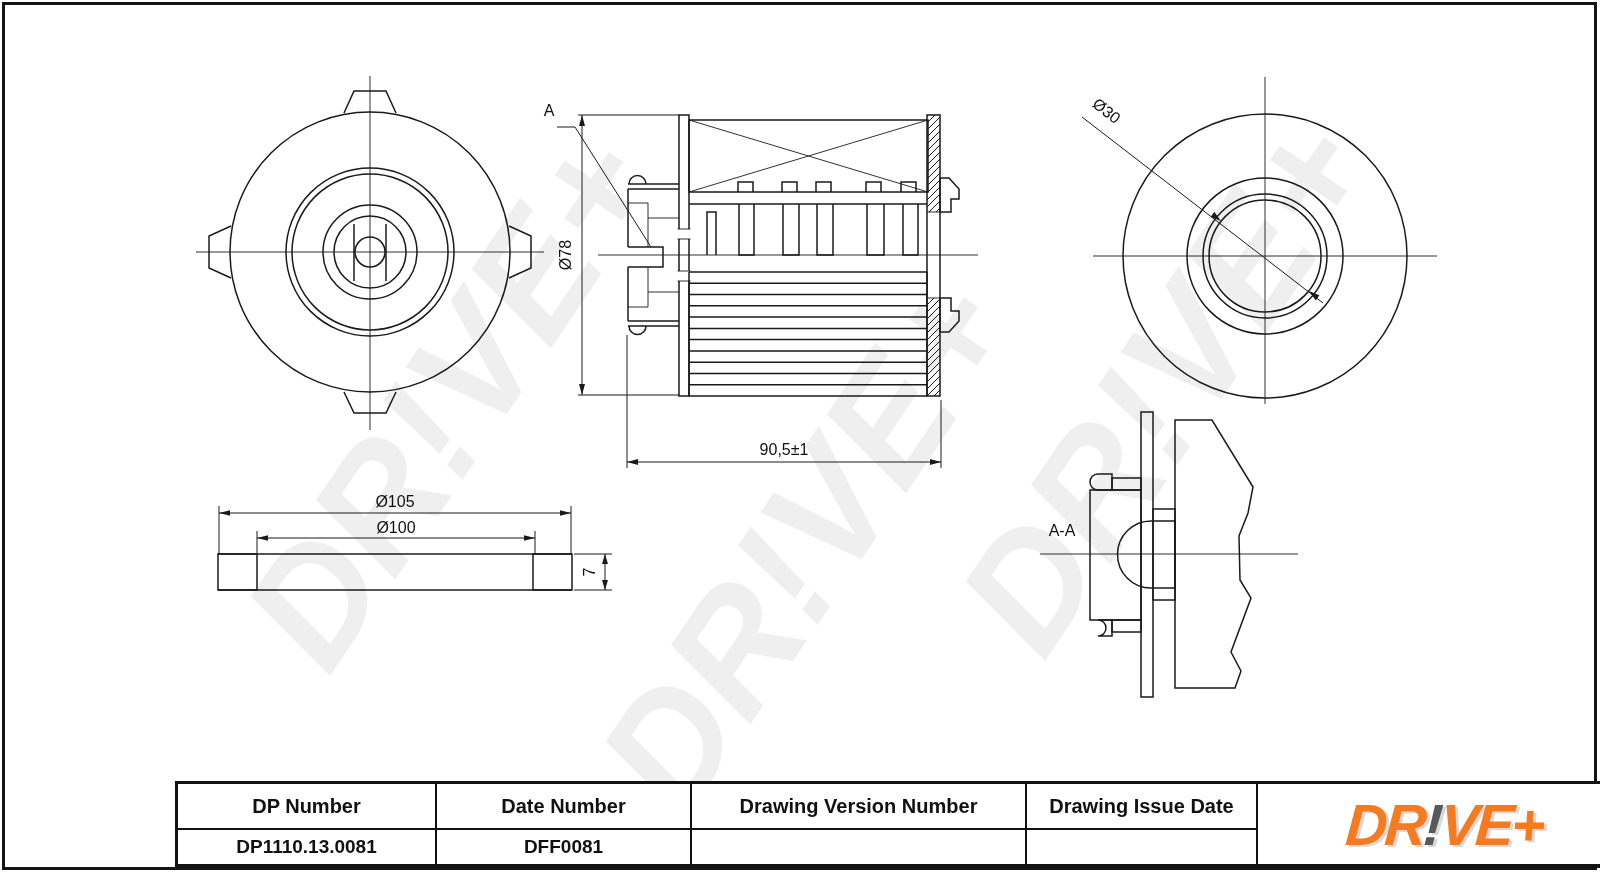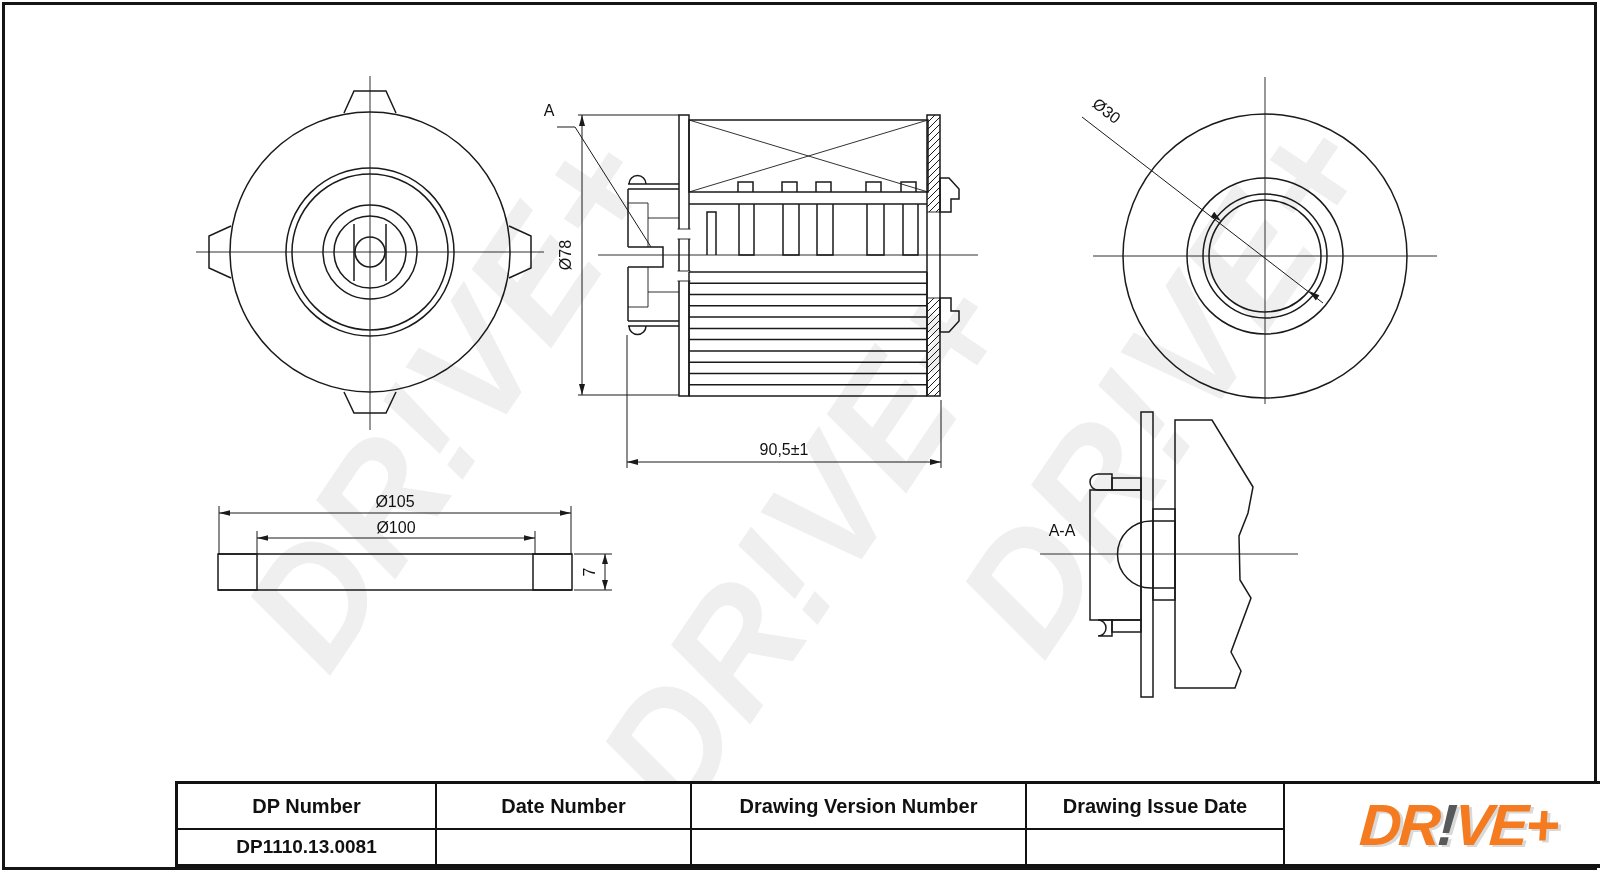--- a/index.html
+++ b/index.html
@@ -13,21 +13,21 @@
          border:3px solid #151515;z-index:3;pointer-events:none;}
   
   .tblock{position:absolute;left:136px;top:781px;width:1456px;height:87px;z-index:4;
           display:flex;background:#fff;border-top:3px solid #121212;border-left:3px solid #121212;
           border-bottom:4px solid #121212;box-sizing:border-box;margin-left:39px;}
   .tcol{display:flex;flex-direction:column;border-right:2px solid #121212;box-sizing:border-box;}
   .tcol .th{height:44px;display:flex;align-items:center;justify-content:center;
             border-bottom:2px solid #121212;font-weight:bold;font-size:20px;}
   .tcol .td{flex:1;display:flex;align-items:center;justify-content:center;
             font-weight:bold;font-size:19px;}
-  .c1{width:259px;} .c2{width:255px;} .c3{width:335px;} .c4{width:258px;}
+  .c1{width:259px;} .c2{width:255px;} .c3{width:335px;} .c4{width:231px;}
   .clogo{flex:1;border-right:none;display:flex;align-items:center;justify-content:center;}
   .logo{font-style:italic;font-weight:bold;font-size:58px;letter-spacing:-3px;
         white-space:nowrap;transform:skewX(-4deg);text-shadow:3px 2px 0 #d9d9d9;}
   
   .ln{stroke:#1a1a1a;stroke-width:1.5;fill:none;}
   .thin{stroke:#1a1a1a;stroke-width:0.9;fill:none;}
   .dim{stroke:#1a1a1a;stroke-width:1;fill:none;}
   .wht{fill:#ffffff;stroke:none;}
   .dimtxt{font-family:"Liberation Sans",sans-serif;font-size:16px;fill:#111;}
   .arr{fill:#1a1a1a;stroke:none;}
@@ -203,20 +203,21 @@
 
   <div class="frame"></div>
 
   <div class="tblock">
     <div class="tcol c1">
       <div class="th">DP Number</div>
       <div class="td">DP1110.13.0081</div>
     </div>
     <div class="tcol c2">
       <div class="th">Date Number</div>
+      <div class="td">DFF0081</div>
     </div>
     <div class="tcol c3">
       <div class="th">Drawing Version Number</div>
     </div>
     <div class="tcol c4">
       <div class="th">Drawing Issue Date</div>
     </div>
     <div class="tcol clogo">
       <div class="logo">
         <span style="color:#F47B20;">DR</span><span style="color:#58595B;">!</span><span style="color:#F47B20;">VE+</span>

